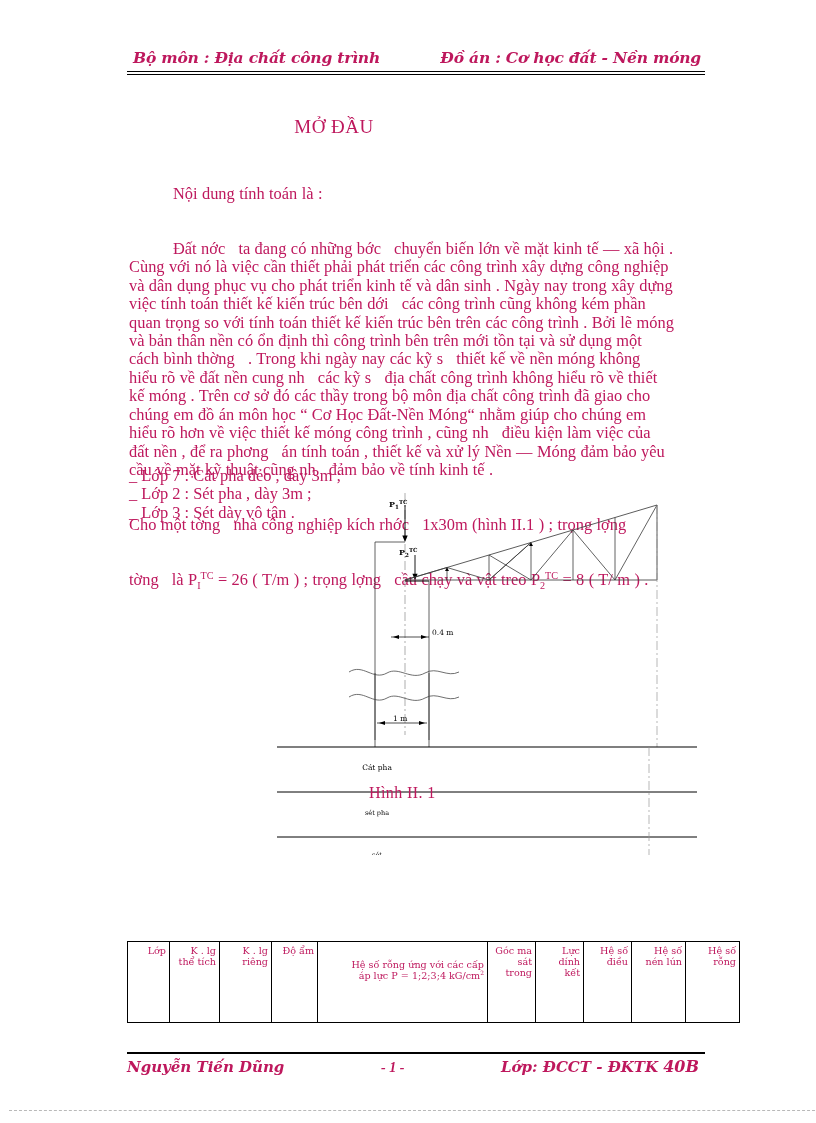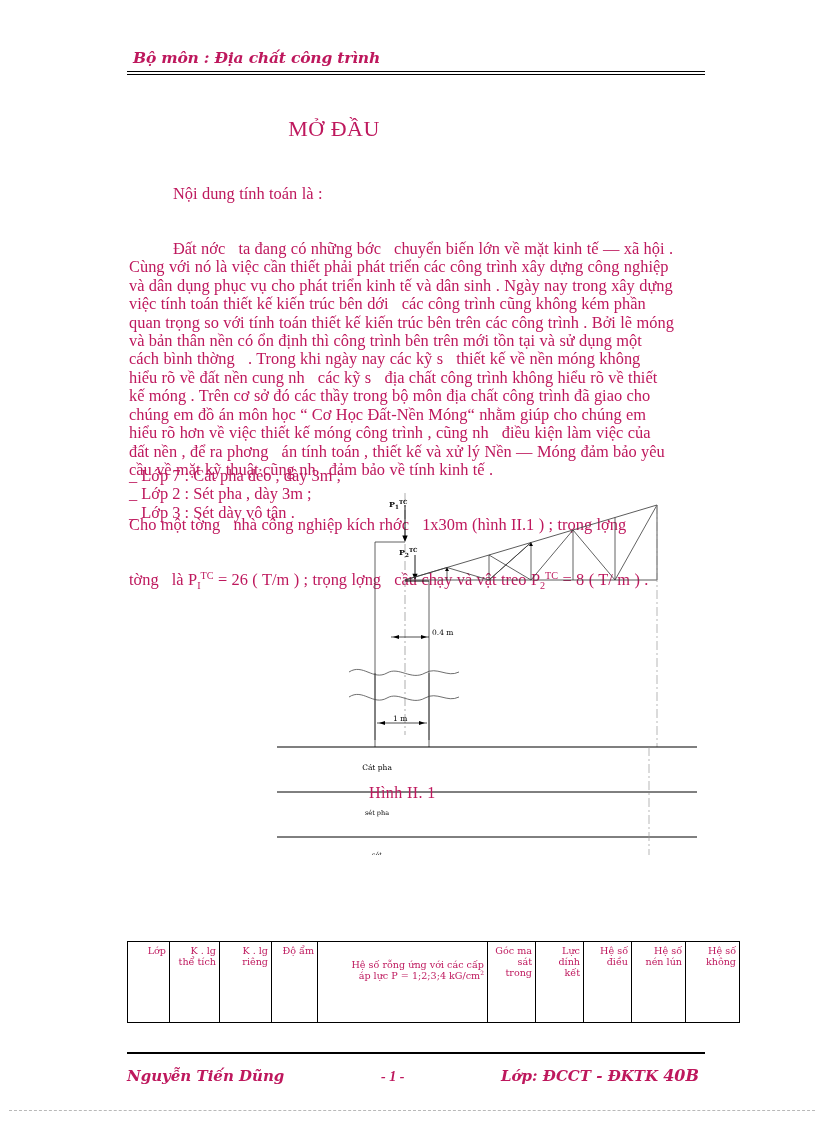--- a/index.html
+++ b/index.html
@@ -54,21 +54,21 @@
     border-top: 0.7px solid #000;
   }
 
   
   .doc-title {
     position: absolute;
     left: 0;
     top: 116px;
     width: 650px;
     text-align: center;
-    font-size: 22px;
+    font-size: 19px;
     letter-spacing: 0.5px;
   }
 
   
   .body-block {
     position: absolute;
     left: 120px;
     top: 148px;
     width: 578px;
     font-size: 16.4px;
@@ -143,21 +143,21 @@
     width: 578px;
   }
   .footer-inner {
     display: flex;
     justify-content: space-between;
     align-items: baseline;
     font-family: "DejaVu Serif", "Liberation Serif", serif;
     font-style: italic;
     font-weight: bold;
     font-size: 15px;
-    padding-top: 12px;
+    padding-top: 3px;
     white-space: nowrap;
   }
   .footer-page {
     font-family: "Liberation Serif", serif;
     font-style: italic;
     font-weight: bold;
     font-size: 14px;
   }
   .footer-right { padding-right: 6px; }
   .footer-sub { font-size: 16px; }
@@ -171,20 +171,21 @@
   }
 </style>
 </head>
 <body>
 
 <div class="page">
 
   <div class="header">
     <div class="header-inner">
       <span class="header-left">Bộ môn : Địa chất công trình</span>
+      <span class="header-right">Đồ án : Cơ học đất  - Nền móng</span>
     </div>
     <div class="header-rule"></div>
     <div class="header-rule2"></div>
   </div>
 
   <div class="doc-title">MỞ ĐẦU</div>
 
   <div class="body-block">
     <div class="para">          Nội dung tính toán là :</div>
     <div class="para">          Đất nớc   ta đang có những bớc   chuyển biến lớn về mặt kinh tế — xã hội .
@@ -328,21 +329,21 @@
         <th style="width:40px">Lực
 dính
 kết</th>
         <th style="width:40px">Hệ
 số
 điều</th>
         <th style="width:46px">Hệ số
 nén
 lún</th>
         <th style="width:46px">Hệ số
-không</th>
+rỗng</th>
       </tr>
     </thead>
   </table>
 
   <div class="footer">
     <div class="footer-rule-top"></div>
     <div class="footer-inner">
       <span>Nguyễn Tiến Dũng</span>
       <span class="footer-page">- 1 -</span>
       <span class="footer-right"><span>Lớp: ĐCCT - ĐKTK </span><span class="footer-sub">40B</span></span>

